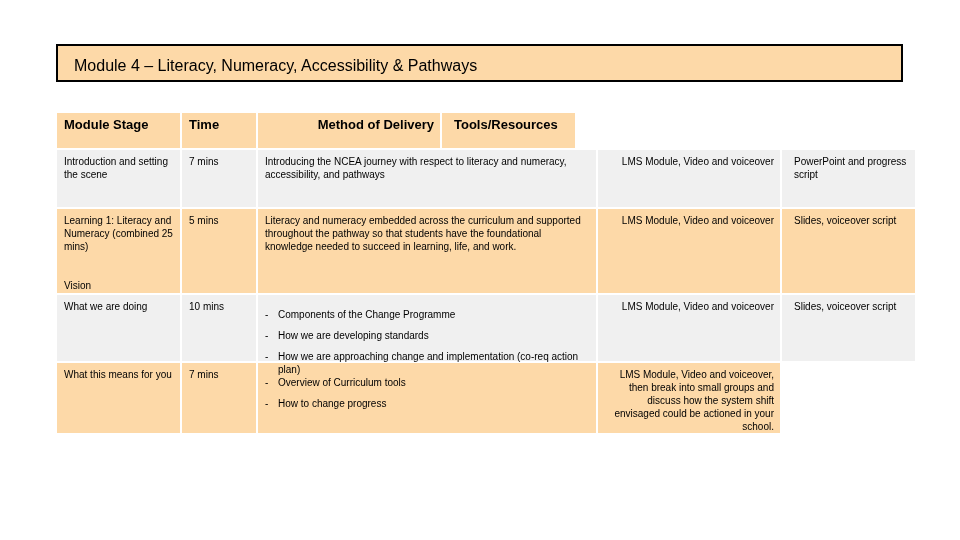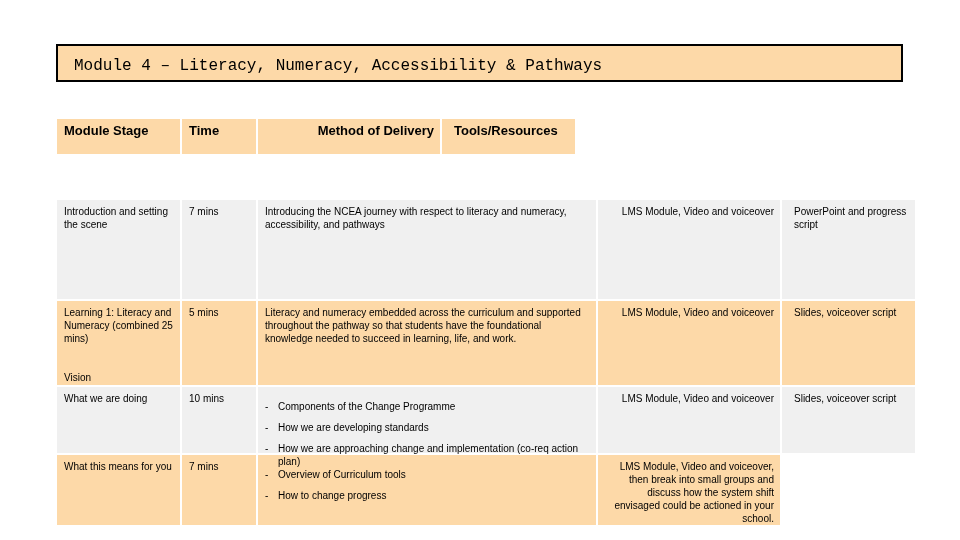--- a/index.html
+++ b/index.html
@@ -17,34 +17,33 @@
     }
     .title-box {
       position: absolute;
       left: 56px;
       top: 44px;
       width: 843px;
       height: 34px;
       background: #fdd9a8;
       border: 2px solid #000;
       box-sizing: content-box;
-      font-family: Liberation Mono, monospace;
     }
     .title-box .title-text {
       position: absolute;
       left: 16px;
       top: 10px;
       font-size: 16px;
       line-height: 20px;
       white-space: nowrap;
     }
     .schedule {
       position: absolute;
       left: 57px;
-      top: 119px;
+      top: 113px;
       width: 858px;
     }
     .row {
       display: flex;
       margin-bottom: 2px;
     }
     .cell {
       box-sizing: border-box;
       padding: 5px 6px 4px 7px;
       font-size: 10px;
@@ -60,21 +59,21 @@
     .row.header .cell {
       background: #fdd9a8;
       font-weight: bold;
       font-size: 13px;
       line-height: 16px;
       padding-top: 4px;
       height: 35px;
     }
     .row.alt-grey .cell { background: #f0f0f0; }
     .row.alt-orange .cell { background: #fdd9a8; }
-    .r1 .cell { height: 99px; margin-top: 44px; }
+    .r1 .cell { height: 57px; }
     .r2 .cell { height: 84px; }
     .r3 .cell { height: 66px; }
     .r4 .cell { height: 70px; }
     .r2 .c1 { position: relative; }
     .r2 .c1 .sub-label {
       position: absolute;
       left: 7px;
       top: 70px;
     }
     ul.dash-list {

